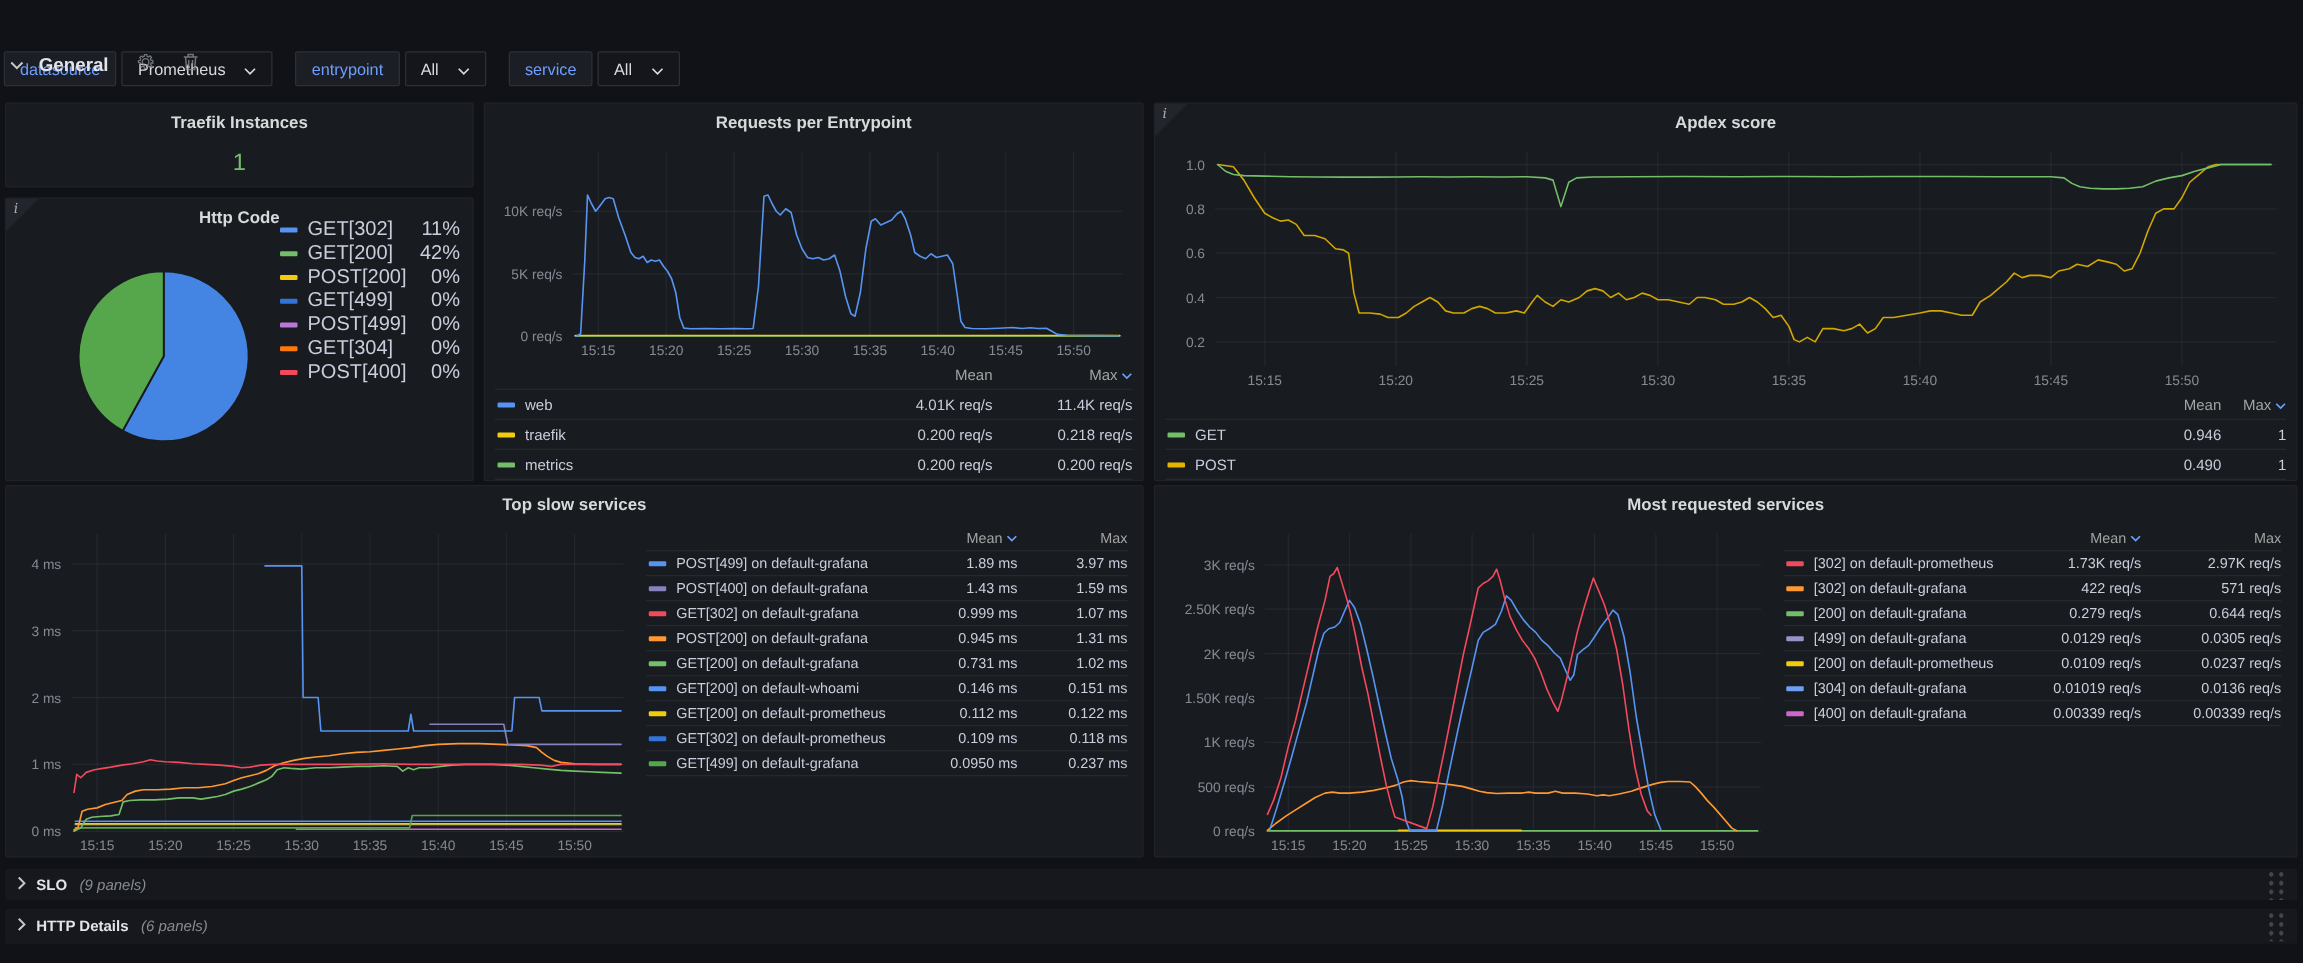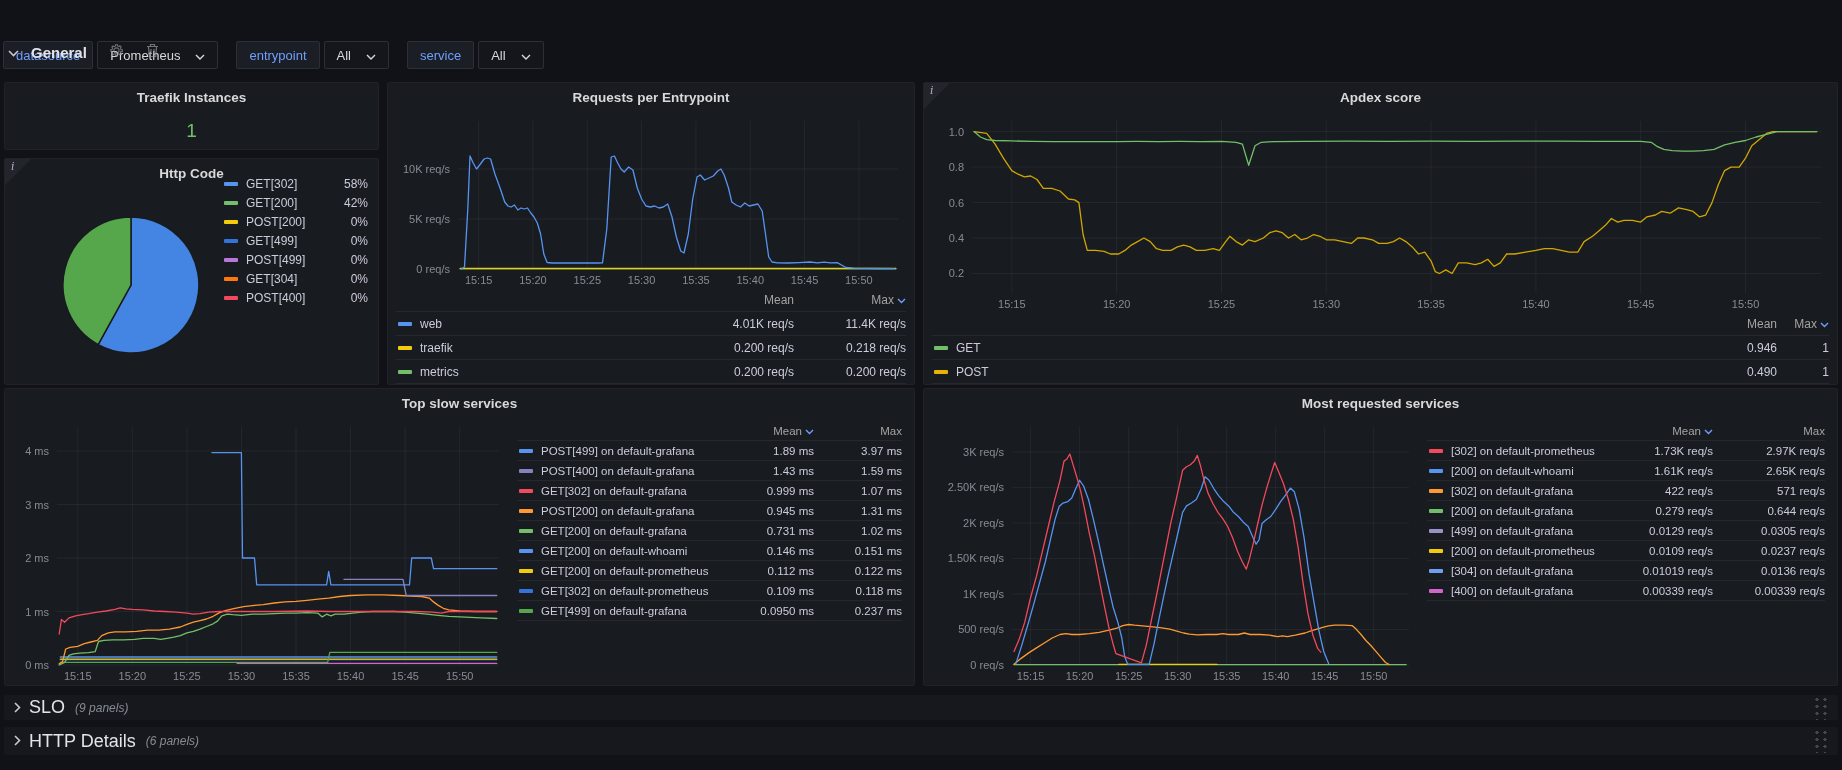--- a/index.html
+++ b/index.html
@@ -12,21 +12,21 @@
     border-radius:2px;font-size:13px;box-sizing:border-box;}
   .var-label{background:#1b1e24;color:#6E9FFF;font-weight:500;margin-right:4px;}
   .var-value{background:#14161b;color:#D8D9DA;gap:8px;}
   .caret-down{margin-left:7px;display:inline-block;}
   
   .section-row{position:absolute;top:41px;left:8px;display:flex;align-items:center;gap:8px;height:22px;}
   .section-title{font-size:15px;font-weight:bold;color:#E3E4E8;margin-left:4px;}
   .row-icon{margin-left:14px;opacity:.75;cursor:pointer;}
   .collapsed-row{position:absolute;left:4px;width:1834px;background:#16181d;border-radius:2px;
     display:flex;align-items:center;padding:0 10px;box-sizing:border-box;}
-  .collapsed-row .title{font-size:18px;font-weight:normal;color:#E3E4E8;margin:0 10px 0 8px;}
+  .collapsed-row .title{font-size:12px;font-weight:bold;color:#E3E4E8;margin:0 10px 0 8px;}
   .collapsed-row .count{font-size:12px;font-style:italic;color:#868B94;}
   .drag-dots{position:absolute;right:10px;top:50%;transform:translateY(-50%);width:15px;height:24px;
     background-image:radial-gradient(circle,#43464d 1.6px,transparent 1.7px);background-size:8px 7px;}
   
   .panel{position:absolute;background:#181B1F;border:1px solid #202226;border-radius:2px;box-sizing:border-box;}
   .panel-title{text-align:center;font-size:13.5px;font-weight:bold;color:#D8D9DA;padding-top:7px;height:21px;}
   .corner{position:absolute;top:0;left:0;width:0;height:0;border-top:26px solid #22252b;border-right:26px solid transparent;}
   .corner i{position:absolute;top:-25px;left:6px;color:#aeb2bb;font-size:11px;font-family:"DejaVu Serif",serif;font-style:italic;}
   .stat-value{text-align:center;font-size:19px;font-weight:500;margin-top:9px;}
   .panel-body{display:flex;flex-direction:column;height:calc(100% - 28px);padding:0 8px 8px 8px;}
@@ -38,21 +38,21 @@
   .lrow{display:flex;align-items:center;height:23px;border-top:1px solid rgba(204,204,220,0.08);}
   .legend .lrow:last-child{border-bottom:1px solid rgba(204,204,220,0.08);}
   .lrow.lhead{border-top:none;height:22px;}
   .legend-right .lrow{height:19px;font-size:11.5px;}
   .swatch{width:14px;height:4px;border-radius:1px;margin:0 8px 0 2px;flex:none;}
   .lname{flex:1;color:#CCCCDC;cursor:pointer;white-space:nowrap;overflow:hidden;}
   .lval{text-align:right;color:#CCCCDC;white-space:nowrap;}
   .hcol{color:#a3a3a3;font-weight:500;cursor:pointer;text-align:right;}
   .caret{margin-left:3px;}
   
-  .pie-legend .lrow{border:none!important;height:19px;font-size:12px;}
+  .pie-legend .lrow{border:none!important;height:19px;font-size:16px;}
   .pie-legend .lval{width:36px;}
   .pie-wrap{position:absolute;left:56px;top:56px;}
 </style>
 </head>
 <body>
 
 <div id="dash">
 
   <div class="toolbar">
     <div class="vargroup">
@@ -108,21 +108,21 @@
       </div>
     <div class="panel-title">Http Code</div>
     <div class="pie-wrap" id="pie-http"><svg width="140" height="140">
           <path d="M70,70 L70.0,2.0 A68,68 0 1 1 37.2,129.6 Z" fill="#4484E3" stroke="#181B1F" stroke-width="1.5"></path>
           <path d="M70,70 L37.2,129.6 A68,68 0 0 1 70.0,2.0 Z" fill="#56A64B" stroke="#181B1F" stroke-width="1.5"></path>
         </svg></div>
     <div class="legend pie-legend" id="legend-http" style="position:absolute;right:10px;top:15px;width:146px;">
         <div class="lrow">
           <span class="swatch" style="background:#5794F2"></span>
           <span class="lname">GET[302]</span>
-          <span class="lval">58%</span>
+          <span class="lval">11%</span>
         </div>
         <div class="lrow">
           <span class="swatch" style="background:#73BF69"></span>
           <span class="lname">GET[200]</span>
           <span class="lval">42%</span>
         </div>
         <div class="lrow">
           <span class="swatch" style="background:#F2CC0C"></span>
           <span class="lname">POST[200]</span>
           <span class="lval">0%</span>
@@ -425,26 +425,20 @@
               </svg></span>
             <span class="lval hcol" style="width:112px">Max</span>
           </div>
           <div class="lrow">
             <span class="swatch" style="background:#F2495C"></span>
             <span class="lname">[302] on default-prometheus</span>
             <span class="lval" style="width:105px">1.73K req/s</span>
             <span class="lval" style="width:112px">2.97K req/s</span>
           </div>
           <div class="lrow">
-            <span class="swatch" style="background:#5794F2"></span>
-            <span class="lname">[200] on default-whoami</span>
-            <span class="lval" style="width:105px">1.61K req/s</span>
-            <span class="lval" style="width:112px">2.65K req/s</span>
-          </div>
-          <div class="lrow">
             <span class="swatch" style="background:#FF9830"></span>
             <span class="lname">[302] on default-grafana</span>
             <span class="lval" style="width:105px">422 req/s</span>
             <span class="lval" style="width:112px">571 req/s</span>
           </div>
           <div class="lrow">
             <span class="swatch" style="background:#73BF69"></span>
             <span class="lname">[200] on default-grafana</span>
             <span class="lval" style="width:105px">0.279 req/s</span>
             <span class="lval" style="width:112px">0.644 req/s</span>

